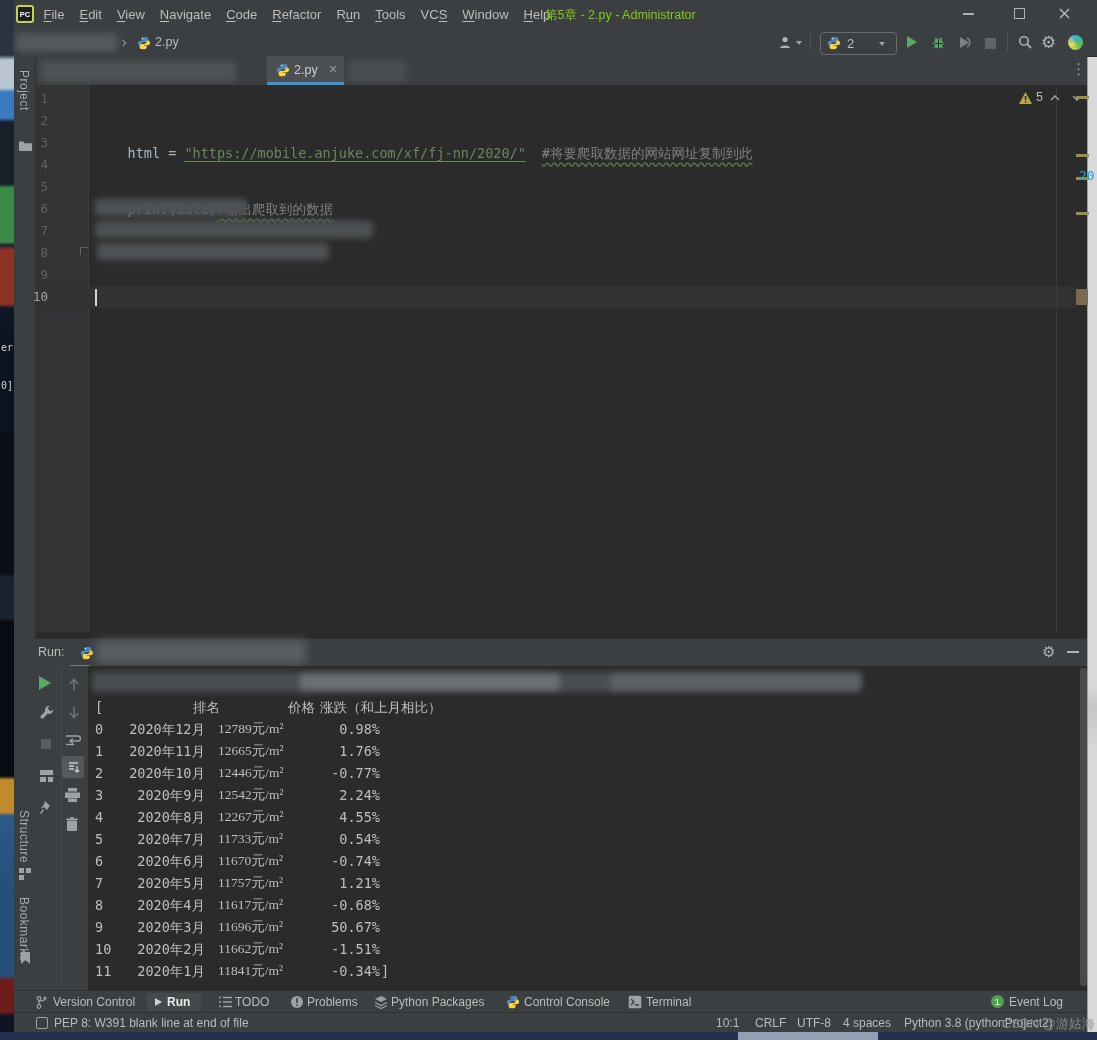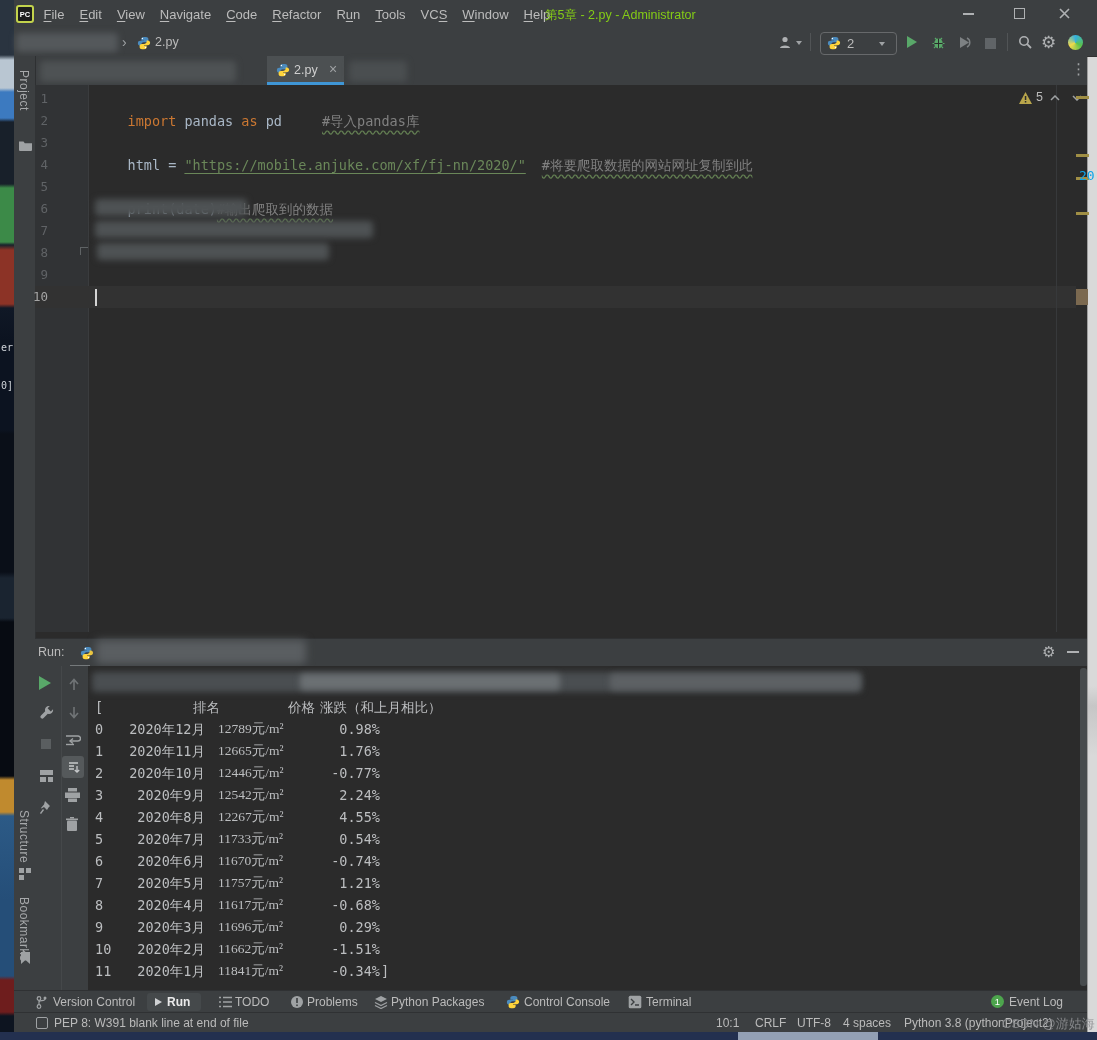--- a/index.html
+++ b/index.html
@@ -192,24 +192,21 @@
       <div class="ln" style="top: 69px;">4</div>
       <div class="ln" style="top: 91px;">5</div>
       <div class="ln" style="top: 113px;">6</div>
       <div class="ln" style="top: 135px;">7</div>
       <div class="ln" style="top: 157px;">8</div>
       <div class="ln" style="top: 179px;">9</div>
       <div class="ln cur" style="top: 201px;">10</div>
     </div>
   <div class="abs" style="left:80px;top:247px;width:7px;height:7px;border-left:1.5px solid #5f6365;border-top:1.5px solid #5f6365;"></div>
 
-  <div class="code-line" style="top:88px;">
-    <span class="kw">import</span><span> pandas </span><span class="kw">as</span><span> pd</span><span class="cmt" style="margin-left:40px;">#导入pandas库</span>
-  </div>
-  <div class="code-line" style="top:132px;">
+  <div class="code-line" style="top:120px;">
     <span>html</span><span> = </span><span class="str">"https://mobile.anjuke.com/xf/fj-nn/2020/"</span><span class="cmt" style="margin-left:16px;">#将要爬取数据的网站网址复制到此</span>
   </div>
   <div class="code-line" style="top:176px;">
     <span>print(date)</span><span class="cmt" style="">#输出爬取到的数据</span>
   </div>
 
   <div class="blur" style="left:95px;top:199px;width:152px;height:17px;background:#4e5254;"></div>
   <div class="blur" style="left:95px;top:221px;width:278px;height:17px;background:#4e5254;"></div>
   <div class="blur" style="left:97px;top:243px;width:232px;height:17px;background:#4e5254;"></div>
 
@@ -375,21 +372,21 @@
       <div class="crow" style="top: 228px;">
         <span class="c-idx">8</span>
         <span class="c-month">2020年4月</span>
         <span class="c-price">11617元/m²</span>
         <span class="c-pct">-0.68%</span>
       </div>
       <div class="crow" style="top: 250px;">
         <span class="c-idx">9</span>
         <span class="c-month">2020年3月</span>
         <span class="c-price">11696元/m²</span>
-        <span class="c-pct">0.29%</span>
+        <span class="c-pct">50.67%</span>
       </div>
       <div class="crow" style="top: 272px;">
         <span class="c-idx">10</span>
         <span class="c-month">2020年2月</span>
         <span class="c-price">11662元/m²</span>
         <span class="c-pct">-1.51%</span>
       </div>
       <div class="crow" style="top: 294px;">
         <span class="c-idx">11</span>
         <span class="c-month">2020年1月</span>

